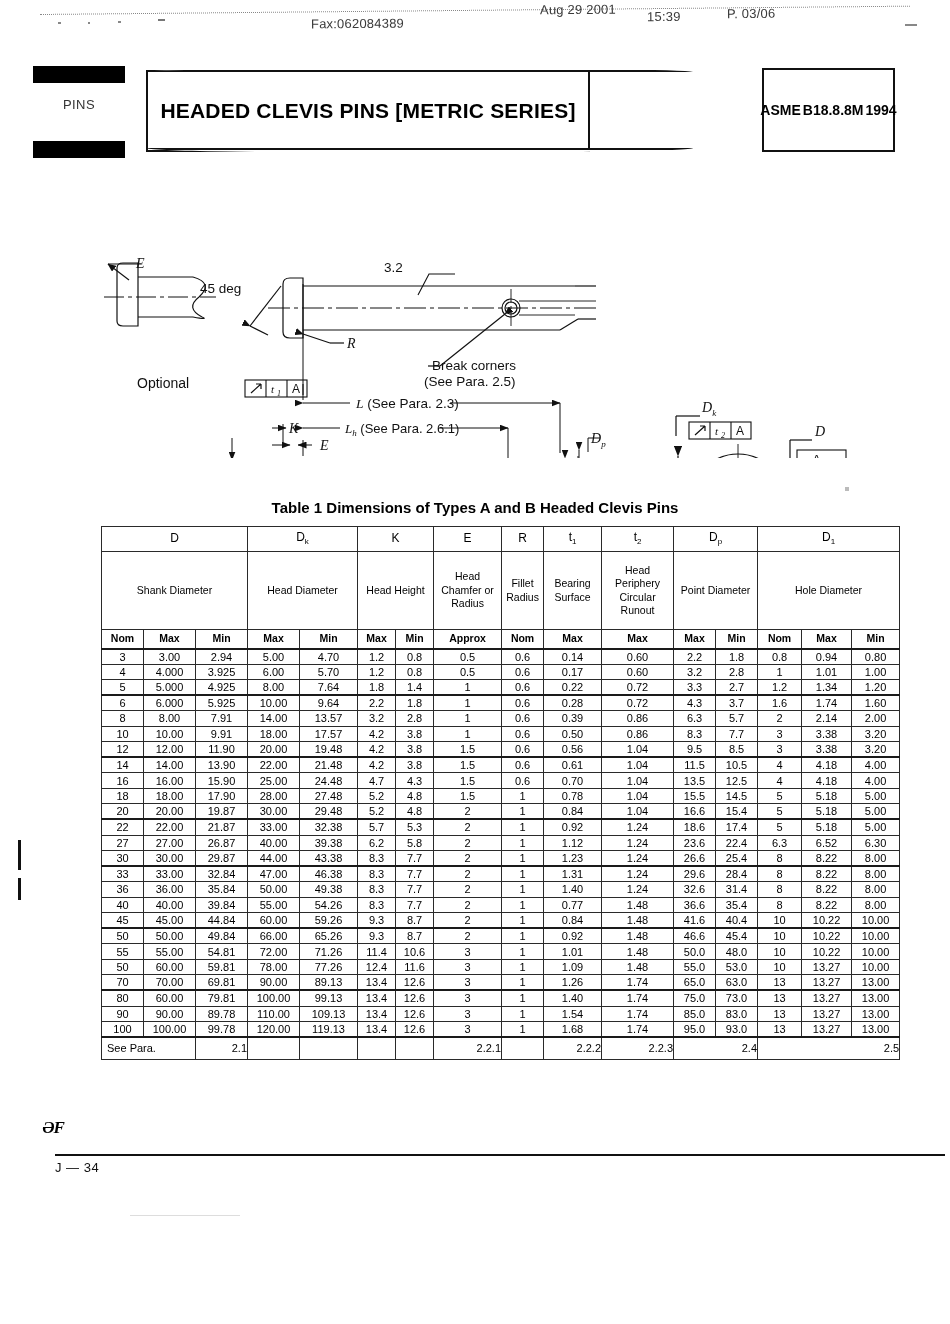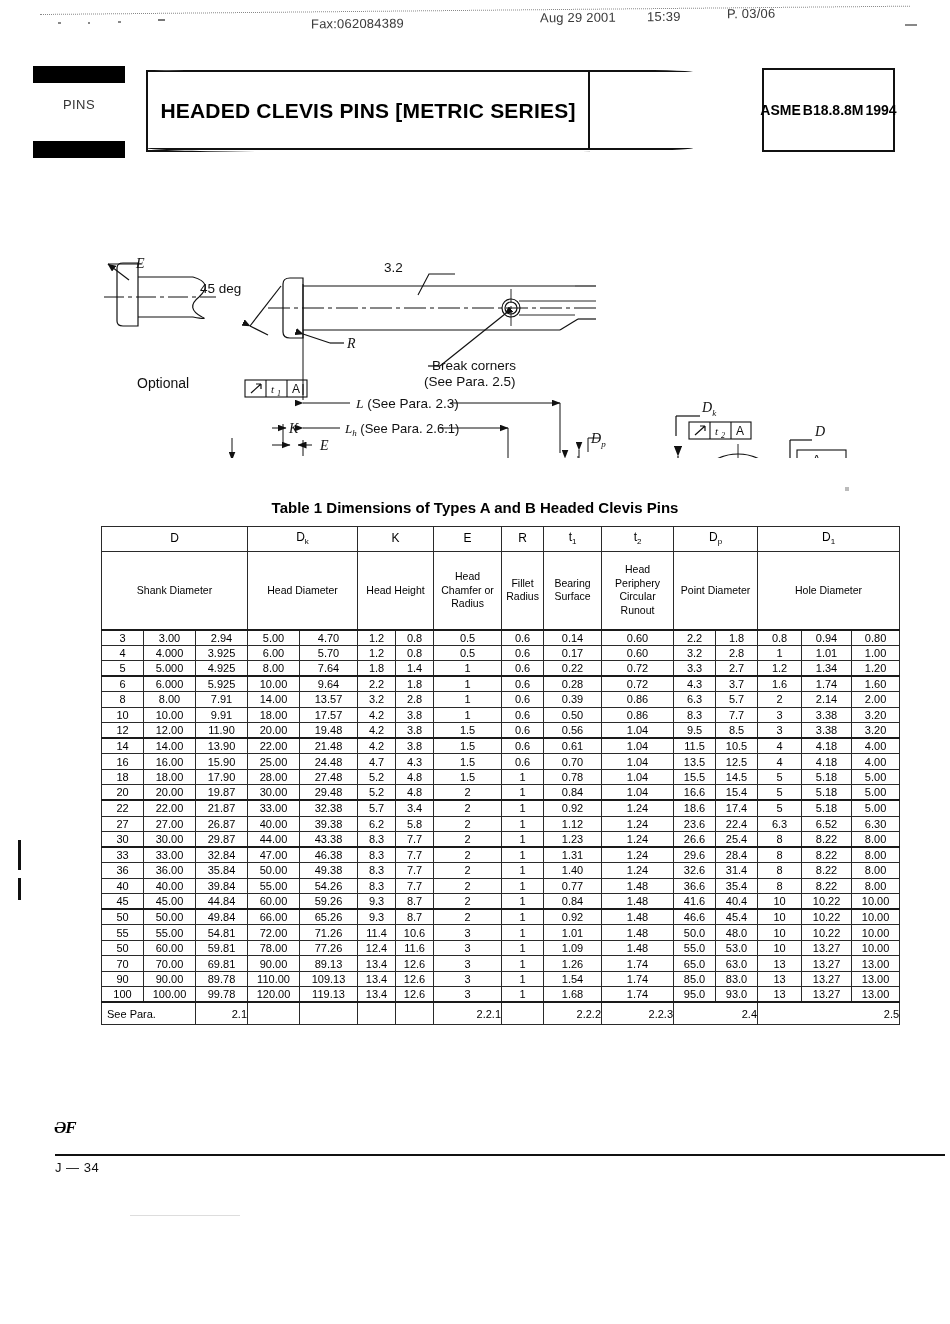--- a/index.html
+++ b/index.html
@@ -30,21 +30,21 @@
   }
   .fax-txt {
     position: absolute;
     font-family: "Liberation Sans", sans-serif;
     font-size: 13px;
     color: #3a3a3a;
     letter-spacing: 0.2px;
     white-space: nowrap;
   }
   .fax-num  { top: 16px; left: 311px; transform: rotate(-0.5deg); }
-  .fax-date { top: 10px; left: 540px; transform: rotate(-0.5deg); }
+  .fax-date { top: 2px; left: 540px; transform: rotate(-0.5deg); }
   .fax-time { top: 9px;  left: 647px; transform: rotate(-0.5deg); }
   .fax-page { top: 6px;  left: 727px; transform: rotate(-0.5deg); }
   .fax-tick-l { position:absolute; top:22px; left:58px; width:3px;height:2px;background:#888;}
   .fax-tick-m { position:absolute; top:22px; left:88px; width:2px;height:2px;background:#888;}
   .fax-tick-n { position:absolute; top:21px; left:118px; width:3px;height:2px;background:#888;}
   .fax-tick-r { position:absolute; top:19px; left:158px; width:7px;height:2px;background:#777;}
   .fax-tick-far { position:absolute; top:24px; left:905px; width:12px;height:2px;background:#888;}
 
   
   .title-block { position:absolute; top:62px; left:0; width:950px; height:105px; }
@@ -131,25 +131,26 @@
   
   .margin-tick {
     position:absolute; left:18px; width:3px; background:#111;
   }
   .mt1 { top:840px; height:30px; }
   .mt2 { top:878px; height:22px; }
 
   
   .footer { position:absolute; top:1108px; left:0; width:950px; height:90px; }
   .logo-mark {
-    position:absolute; left:54px; top:10px;
+    position:absolute; left:36px; top:10px;
     width:34px; height:24px;
     font-size:17px; font-weight:bold; font-style:italic;
     color:#000; letter-spacing:-1px;
     font-family:"Liberation Serif", serif;
+    text-align:center;
   }
   .footer-rule {
     position:absolute; left:55px; top:46px; width:890px; height:2px;
     background:#111;
   }
   .folio {
     position:absolute; left:55px; top:52px;
     font-size:13px; color:#111; letter-spacing:0.5px;
   }
   .faint-bottom {
@@ -426,20 +427,38 @@
         <th class="nm" colspan="3">Shank Diameter</th>
         <th class="nm" colspan="2">Head Diameter</th>
         <th class="nm" colspan="2">Head Height</th>
         <th class="nm">Head Chamfer or Radius</th>
         <th class="nm">Fillet Radius</th>
         <th class="nm">Bearing Surface</th>
         <th class="nm">Head Periphery Circular Runout</th>
         <th class="nm" colspan="2">Point Diameter</th>
         <th class="nm" colspan="3">Hole Diameter</th>
       </tr>
+      <tr>
+        <th class="mm">Nom</th>
+        <th class="mm">Max</th>
+        <th class="mm">Min</th>
+        <th class="mm">Max</th>
+        <th class="mm">Min</th>
+        <th class="mm">Max</th>
+        <th class="mm">Min</th>
+        <th class="mm">Approx</th>
+        <th class="mm">Nom</th>
+        <th class="mm">Max</th>
+        <th class="mm">Max</th>
+        <th class="mm">Max</th>
+        <th class="mm">Min</th>
+        <th class="mm">Nom</th>
+        <th class="mm">Max</th>
+        <th class="mm">Min</th>
+      </tr>
     </thead>
 
     <tbody id="tbody">
         <tr class="grp-start">
           <td>3</td>
           <td>3.00</td>
           <td>2.94</td>
           <td>5.00</td>
           <td>4.70</td>
           <td>1.2</td>
@@ -634,21 +653,21 @@
           <td>5.18</td>
           <td>5.00</td>
         </tr>
         <tr class="grp-start">
           <td>22</td>
           <td>22.00</td>
           <td>21.87</td>
           <td>33.00</td>
           <td>32.38</td>
           <td>5.7</td>
-          <td>3.4</td>
+          <td>5.3</td>
           <td>2</td>
           <td>1</td>
           <td>0.92</td>
           <td>1.24</td>
           <td>18.6</td>
           <td>17.4</td>
           <td>5</td>
           <td>5.18</td>
           <td>5.00</td>
         </tr>
@@ -821,20 +840,38 @@
           <td>90.00</td>
           <td>89.13</td>
           <td>13.4</td>
           <td>12.6</td>
           <td>3</td>
           <td>1</td>
           <td>1.26</td>
           <td>1.74</td>
           <td>65.0</td>
           <td>63.0</td>
+          <td>13</td>
+          <td>13.27</td>
+          <td>13.00</td>
+        </tr>
+        <tr class="grp-start">
+          <td>80</td>
+          <td>60.00</td>
+          <td>79.81</td>
+          <td>100.00</td>
+          <td>99.13</td>
+          <td>13.4</td>
+          <td>12.6</td>
+          <td>3</td>
+          <td>1</td>
+          <td>1.40</td>
+          <td>1.74</td>
+          <td>75.0</td>
+          <td>73.0</td>
           <td>13</td>
           <td>13.27</td>
           <td>13.00</td>
         </tr>
         <tr>
           <td>90</td>
           <td>90.00</td>
           <td>89.78</td>
           <td>110.00</td>
           <td>109.13</td>

